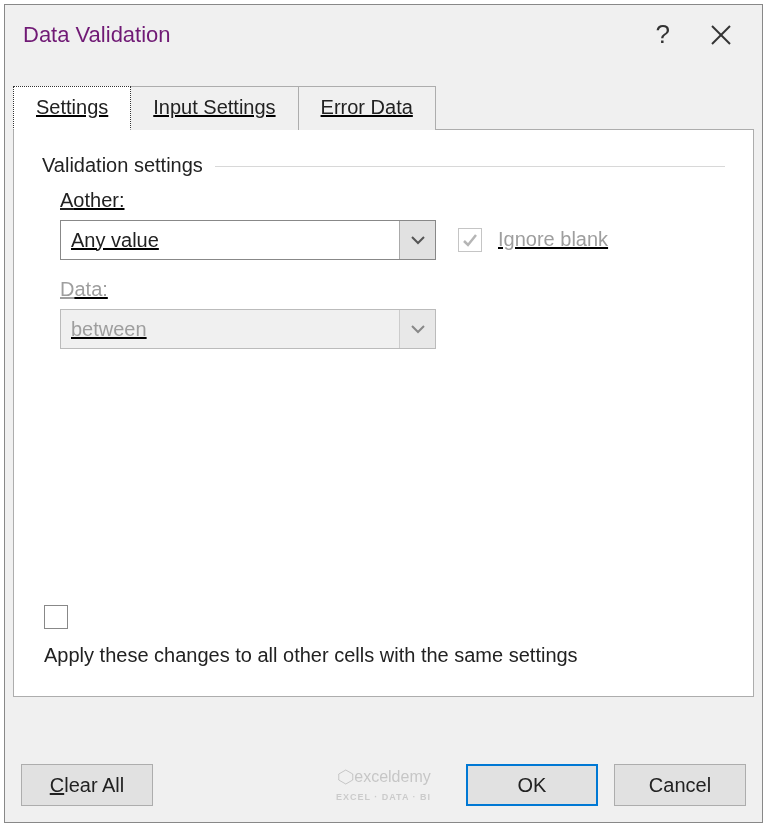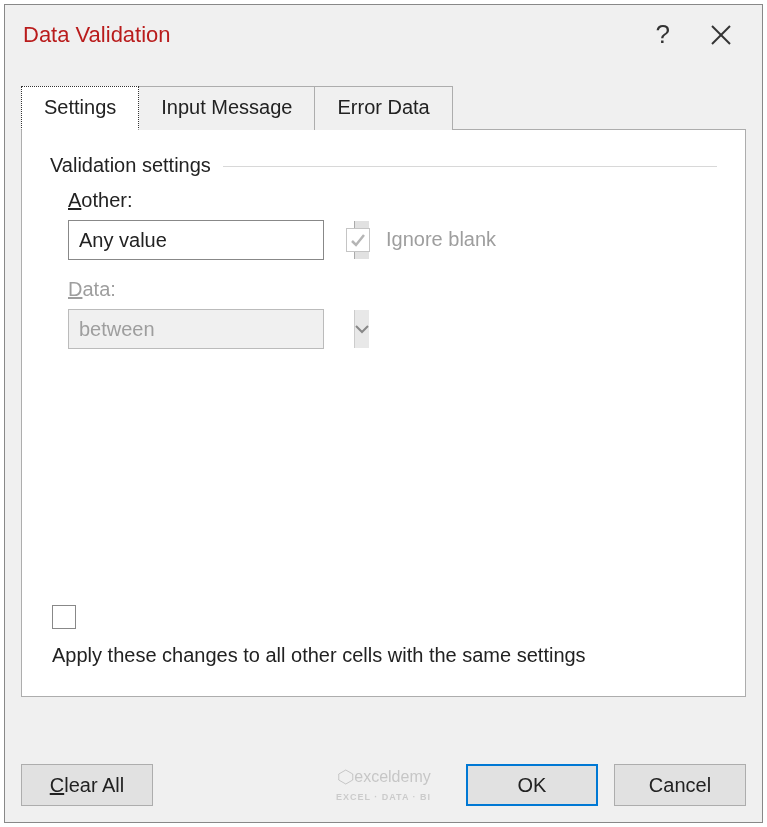--- a/index.html
+++ b/index.html
@@ -28,42 +28,43 @@
   }
   .titlebar {
     display: flex;
     justify-content: space-between;
     align-items: center;
     padding: 14px 18px 10px 18px;
     background: #f0f0f0;
   }
   .title-text {
     font-size: 22px;
-    color: #b91c1c;
+    color: #701a75;
   }
   .titlebar-controls {
     display: flex;
     gap: 40px;
     align-items: center;
     padding-right: 12px;
   }
   .help-icon {
     font-size: 26px;
     color: #333;
     font-weight: 400;
   }
   .close-icon svg {
     width: 22px;
     height: 22px;
     display: block;
   }
   .tab-area {
-    padding: 0 16px;
+    padding: 0 8px;
     margin-top: 26px;
     position: relative;
+    text-decoration: underline;
   }
   .tab-row {
     display: flex;
     position: relative;
     z-index: 2;
   }
   .tab {
     padding: 9px 22px 10px 22px;
     font-size: 20px;
     color: #222;
@@ -120,21 +121,21 @@
   .underline {
     text-decoration: underline;
   }
   .row-with-checkbox {
     display: flex;
     align-items: center;
     gap: 22px;
   }
   .combo {
     display: flex;
-    width: 256px;
+    width: 376px;
     height: 40px;
     border: 1px solid #888;
     background: #fff;
   }
   .combo.disabled {
     border: 1px solid #bbb;
     background: #f0f0f0;
   }
   .combo-input {
     flex: 1;
@@ -273,21 +274,21 @@
             <line x1="2" y1="2" x2="20" y2="20" stroke="#333" stroke-width="2"></line>
             <line x1="20" y1="2" x2="2" y2="20" stroke="#333" stroke-width="2"></line>
           </svg>
       </div>
     </div>
   </div>
 
   <div class="tab-area">
     <div class="tab-row">
       <div class="tab active">Settings</div>
-      <div class="tab">Input Message</div>
+      <div class="tab">Input Settings</div>
       <div class="tab">Error Data</div>
     </div>
 
     <div class="tab-panel">
       <span class="fieldset-label">Validation settings</span>
       <hr class="fieldset-line">
 
       <div class="form-group">
         <label class="form-label"><span class="underline">A</span><span>other:</span></label>
         <div class="row-with-checkbox">

